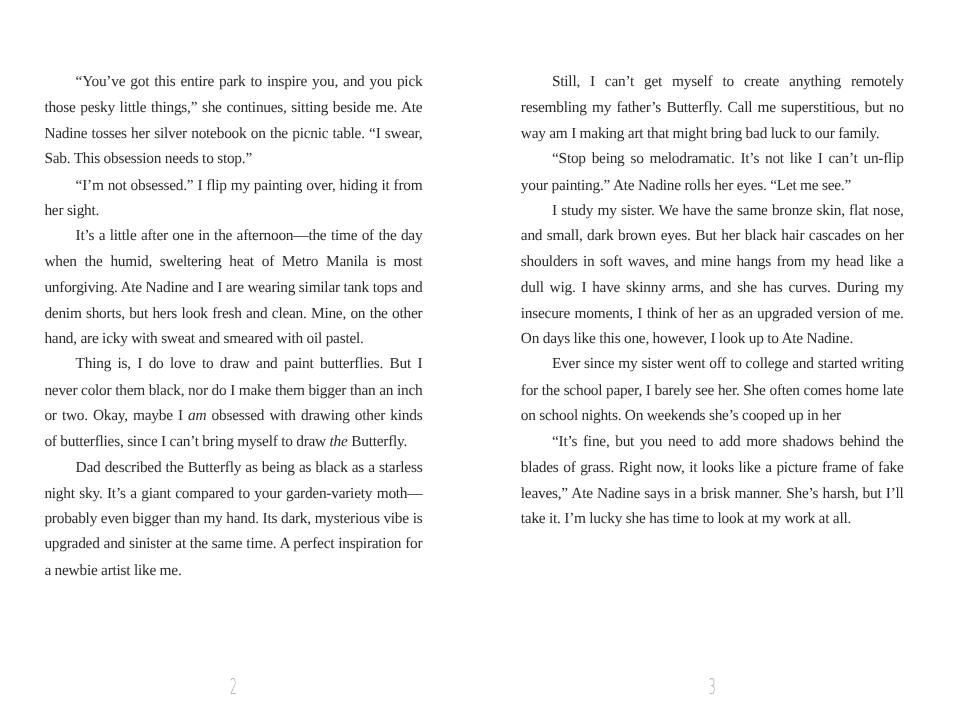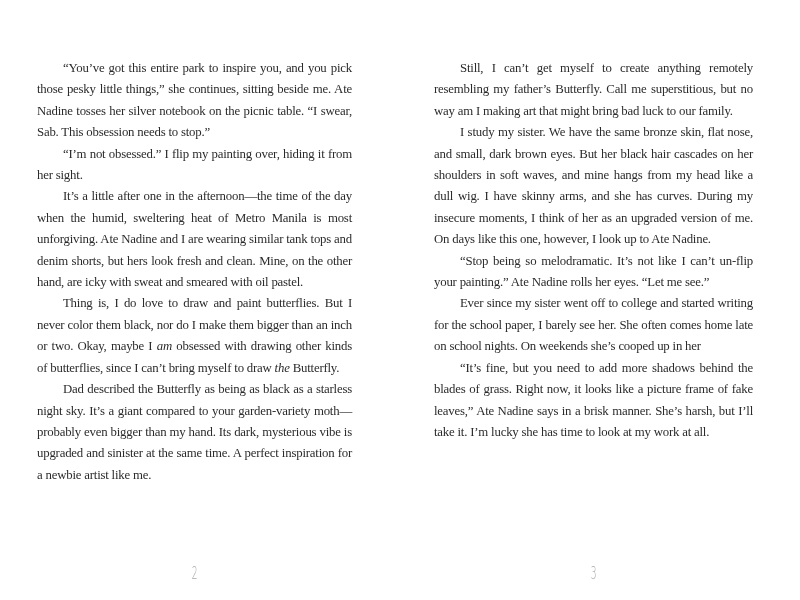--- a/index.html
+++ b/index.html
@@ -64,21 +64,21 @@
         <p>It’s a little after one in the afternoon—the time of the day when the humid, sweltering heat of Metro Manila is most unforgiving. Ate Nadine and I are wearing similar tank tops and denim shorts, but hers look fresh and clean. Mine, on the other hand, are icky with sweat and smeared with oil pastel.</p>
         <p>Thing is, I do love to draw and paint butterflies. But I never color them black, nor do I make them bigger than an inch or two. Okay, maybe I <em>am</em> obsessed with drawing other kinds of butterflies, since I can’t bring myself to draw <em>the</em> Butterfly.</p>
         <p>Dad described the Butterfly as being as black as a starless night sky. It’s a giant compared to your garden-variety moth—probably even bigger than my hand. Its dark, mysterious vibe is upgraded and sinister at the same time. A perfect inspiration for a newbie artist like me.</p>
       </div>
     <div class="page-number">2</div>
   </div>
 
   <div class="page page-right">
     <div class="page-text">
         <p>Still, I can’t get myself to create anything remotely resembling my father’s Butterfly. Call me superstitious, but no way am I making art that might bring bad luck to our family.</p>
+        <p>“Stop being so melodramatic. It’s not like I can’t un-flip your painting.” Ate Nadine rolls her eyes. “Let me see.”</p>
         <p>I study my sister. We have the same bronze skin, flat nose, and small, dark brown eyes. But her black hair cascades on her shoulders in soft waves, and mine hangs from my head like a dull wig. I have skinny arms, and she has curves. During my insecure moments, I think of her as an upgraded version of me. On days like this one, however, I look up to Ate Nadine.</p>
-        <p>“Stop being so melodramatic. It’s not like I can’t un-flip your painting.” Ate Nadine rolls her eyes. “Let me see.”</p>
         <p>Ever since my sister went off to college and started writing for the school paper, I barely see her. She often comes home late on school nights. On weekends she’s cooped up in her</p>
         <p>“It’s fine, but you need to add more shadows behind the blades of grass. Right now, it looks like a picture frame of fake leaves,” Ate Nadine says in a brisk manner. She’s harsh, but I’ll take it. I’m lucky she has time to look at my work at all.</p>
       </div>
     <div class="page-number">3</div>
   </div>
 
 </div>
 
 </body></html>

